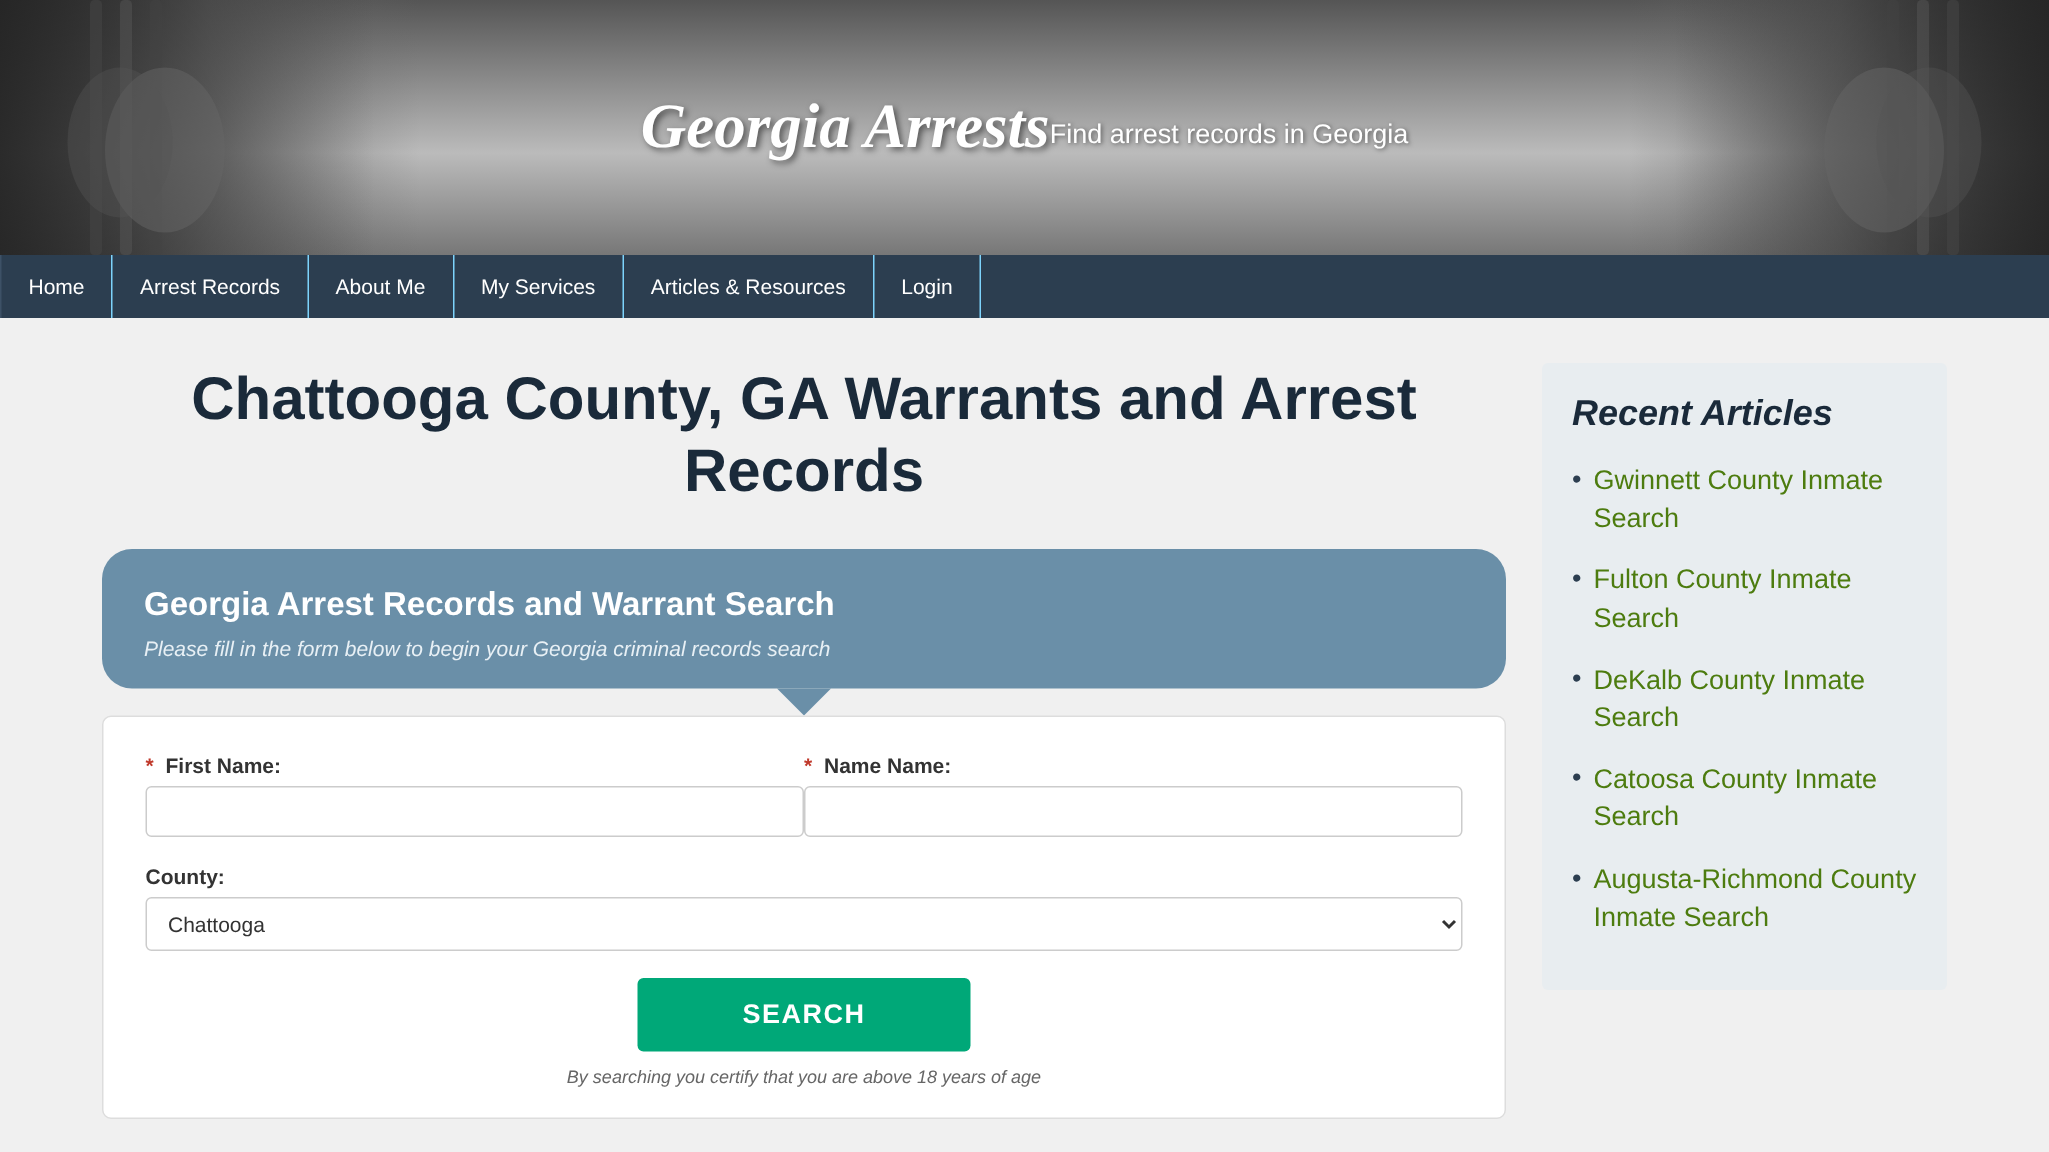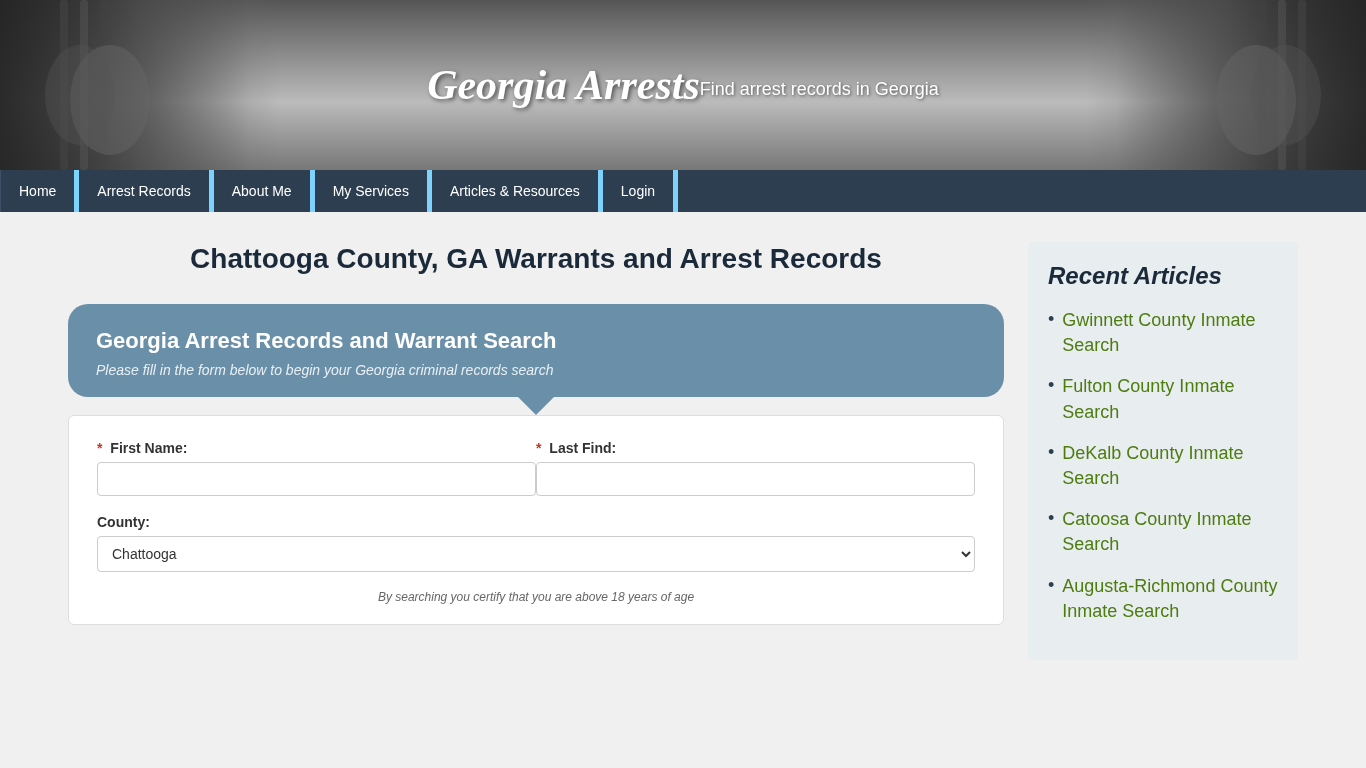--- a/index.html
+++ b/index.html
@@ -61,41 +61,41 @@
       display: flex;
       align-items: stretch;
     }
     .main-nav a {
       color: #fff;
       text-decoration: none;
       padding: 0 18px;
       font-size: 14px;
       display: flex;
       align-items: center;
-      border-right: 5px solid #7dd3fc;
+      border-right: 1px solid #7dd3fc;
       transition: background 0.2s;
     }
     .main-nav a:first-child { border-left: 1px solid #3d5166; }
 
     
     .page-wrapper {
       max-width: 1270px;
       margin: 0 auto;
       display: flex;
       gap: 24px;
       padding: 30px 20px;
       background: #f0f0f0;
     }
 
     
     .main-content {
       flex: 1;
     }
     .page-title {
-      font-size: 28px;
+      font-size: 40px;
       font-weight: bold;
       color: #1a2a3a;
       text-align: center;
       margin-bottom: 28px;
       line-height: 1.2;
     }
 
     
     .search-card {
       background: #6a8fa8;
@@ -310,37 +310,40 @@
           <div class="form-group">
             <label class="form-label">
               <span class="required-star">*</span>
               <span>First Name:</span>
             </label>
             <input type="text" class="form-input" style="">
           </div>
           <div class="form-group">
             <label class="form-label">
               <span class="required-star">*</span>
-              <span>Last Find:</span>
+              <span>Name Name:</span>
             </label>
             <input type="text" class="form-input" style="">
           </div>
         </div>
         <div class="form-row">
           <div class="form-group">
             <label class="form-label">County:</label>
             <select class="form-select">
               <option>Chattooga</option>
               <option>Fulton</option>
               <option>Gwinnett</option>
               <option>DeKalb</option>
               <option>Catoosa</option>
             </select>
           </div>
         </div>
+        <div class="search-btn-row">
+          <button type="submit" class="search-button">SEARCH</button>
+        </div>
         <div class="form-note">By searching you certify that you are above 18 years of age</div>
       </form>
     </div>
   </main>
 
   <aside class="sidebar">
     <div class="recent-articles-box">
       <h2 class="recent-articles-title">Recent Articles</h2>
       <ul class="recent-articles-list">
         <li>

